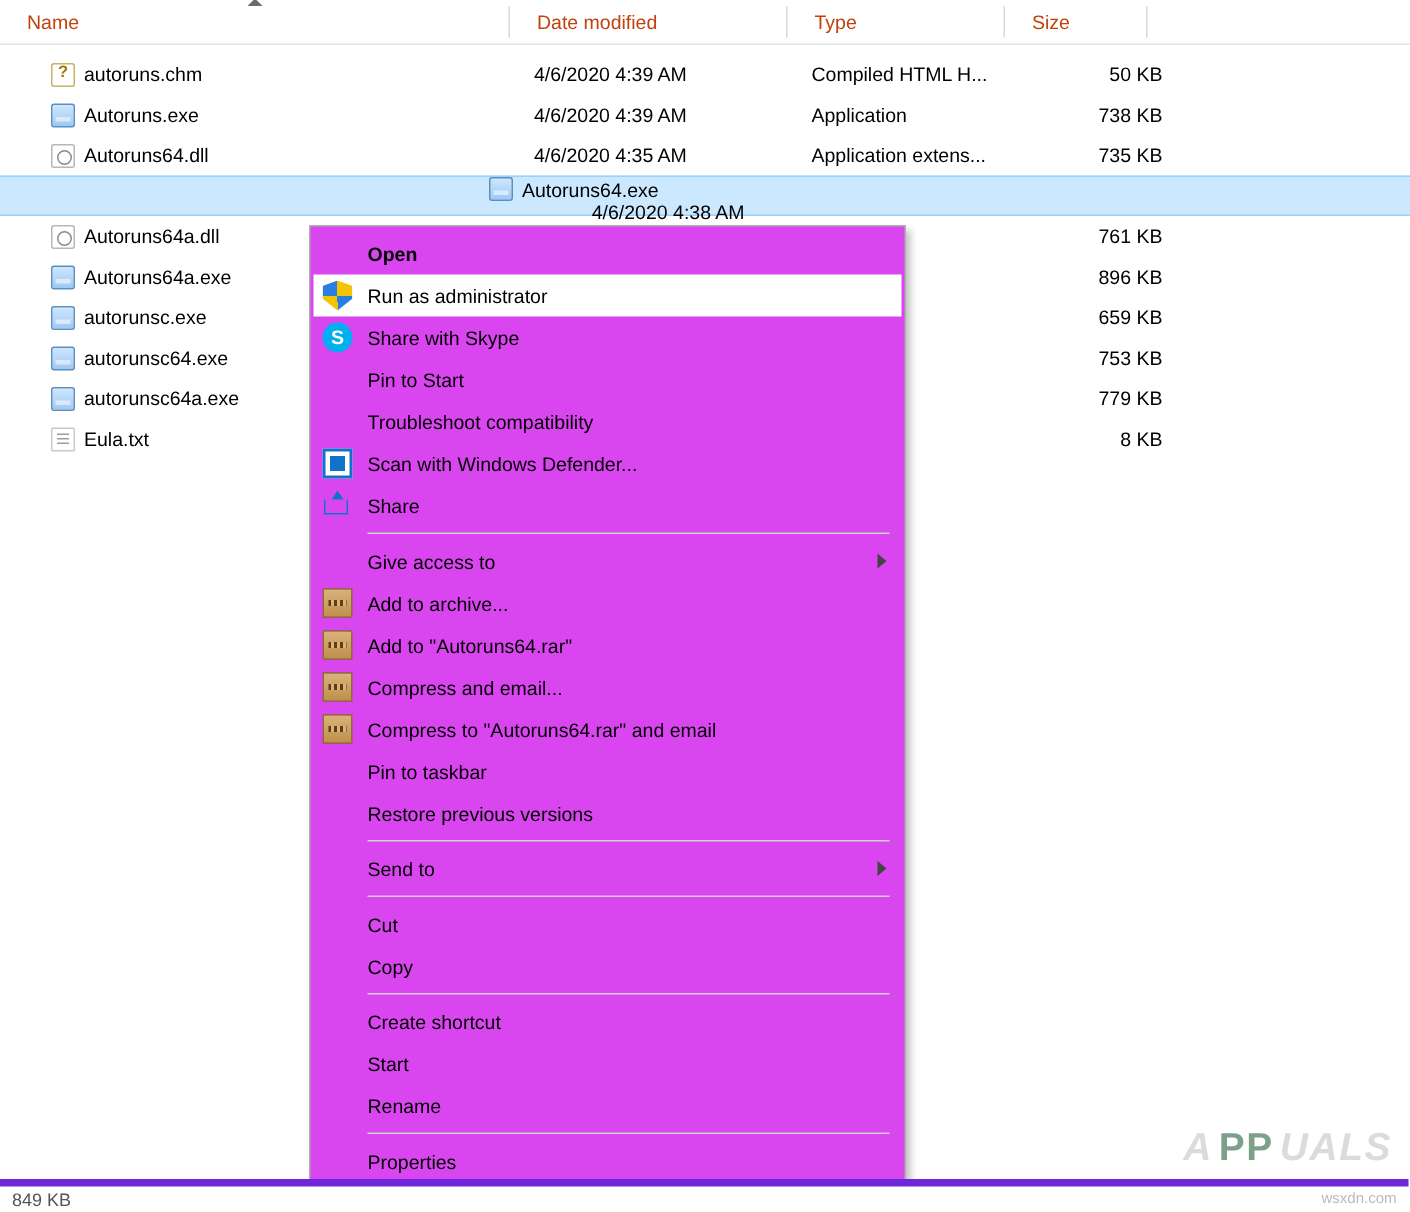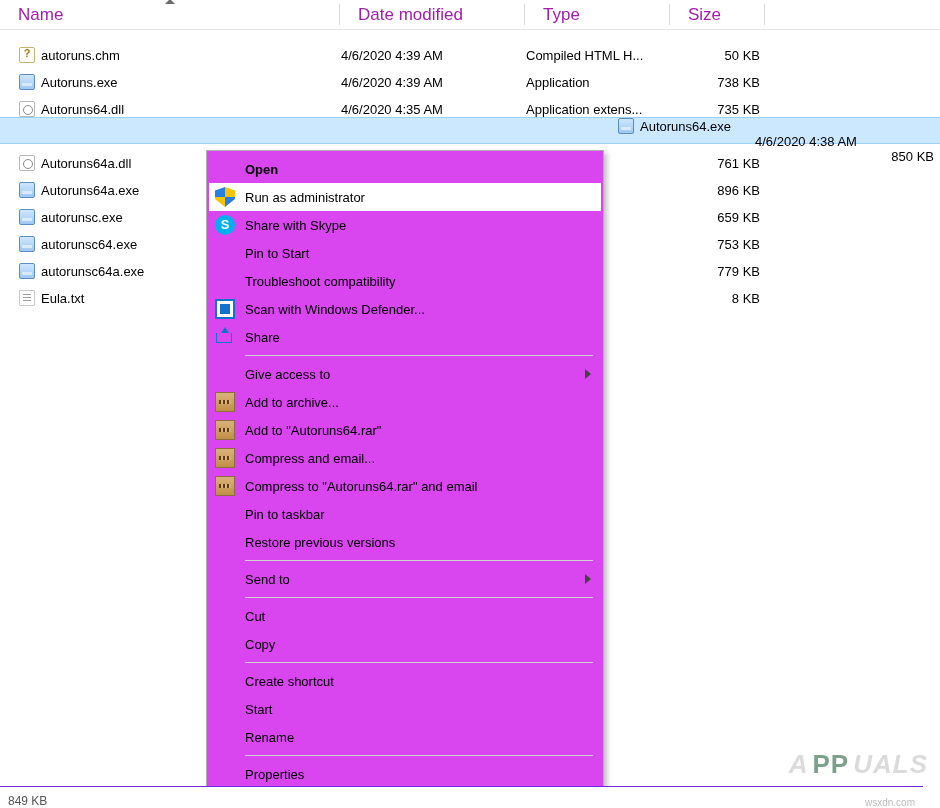--- a/index.html
+++ b/index.html
@@ -18,42 +18,42 @@
     align-items: center;
     height: 30px;
     border-bottom: 1px solid #e6e6e6;
     user-select: none;
   }
   .hcell {
     padding: 0 6px 0 18px;
     height: 100%;
     display: flex;
     align-items: center;
-    color: #a21caf;
-    font-size: 17px;
+    color: #c2410c;
+    font-size: 13px;
     position: relative;
   }
   .hcell.name  { width: 340px; }
   .hcell.date  { width: 185px; }
   .hcell.type  { width: 145px; }
   .hcell.size  { width: 95px; }
   .hcell .sep {
     position: absolute; right: 0; top: 4px; bottom: 4px;
     width: 1px; background: #d9d9d9;
   }
   .sort-caret {
     position:absolute; top:-1px; left:50%; transform:translateX(-50%);
     width:0;height:0;border-left:5px solid transparent;border-right:5px solid transparent;border-bottom:5px solid #6b6b6b;
   }
   .rows { padding-top: 6px; }
   .row {
     display: flex;
-    align-items: flex-end;
+    align-items: center;
     height: 27px;
-    padding-left: 19px;
+    padding-left: 34px;
   }
   .row.selected { background: #cce8ff; border:1px solid #99d1ff; border-left:0;border-right:0; height:27px;flex-direction:column;}
   .cell.name { width: 322px; display:flex; align-items:center; gap:6px;}
   .cell.date { width: 185px; }
   .cell.type { width: 145px; white-space: nowrap; overflow:hidden; text-overflow: ellipsis;}
   .cell.size { width: 95px; text-align: right; padding-right:6px;}
   .ficon { width:16px; height:16px; flex-shrink:0; display:inline-block; position:relative;}
   
   .ic-app { background:linear-gradient(#cfe6ff,#9ec8f2); border:1px solid #5a8fbf; border-radius:2px;}
   .ic-app::after{content:"";position:absolute;left:2px;right:2px;bottom:3px;top:8px;background:#fff8;}
@@ -97,24 +97,24 @@
   .mi-skype::after{content:"S";position:absolute;left:0;right:0;top:0;text-align:center;color:#fff;font-weight:bold;font-size:13px;line-height:20px;}
   .mi-defender{background:#fff;border:2px solid #1172c9;}
   .mi-defender::after{content:"";position:absolute;left:3px;top:3px;right:3px;bottom:3px;background:#1172c9;}
   .mi-share{background:none;}
   .mi-share::after{content:"";position:absolute;left:1px;top:6px;width:14px;height:9px;border:1.5px solid #1172c9;border-top:none;}
   .mi-share::before{content:"";position:absolute;left:6px;top:0;width:0;height:0;border-left:4px solid transparent;border-right:4px solid transparent;border-bottom:6px solid #1172c9;}
   .mi-rar{background:linear-gradient(#d9b27a,#c08f4a);border:1px solid #8c6b3c;}
   .mi-rar::after{content:"";position:absolute;left:3px;right:3px;top:7px;height:4px;background:repeating-linear-gradient(90deg,#5e3d17 0 2px,#d9b27a 2px 4px);}
   
   .status {
-    position:absolute; left:0; right:17px; bottom:0;
+    position:absolute; left:0; right:1px; bottom:0;
     height:22px; font-size:12px; color:#555;
-    display:flex; align-items:flex-end; padding:0 8px;
-    border-top:1px solid #6d28d9;
+    display:flex; align-items:center; padding:0 8px;
+    border-top:5px solid #6d28d9;
     background:#fff;
     justify-content: space-between;
   }
   .watermark {
     position:absolute; right:12px; bottom:28px;
     font-size:26px; color:#bfbfbf; font-weight:600;
     letter-spacing:1px; font-style:italic;
     opacity:.55;
     display:flex;align-items:center;gap:4px;
   }

